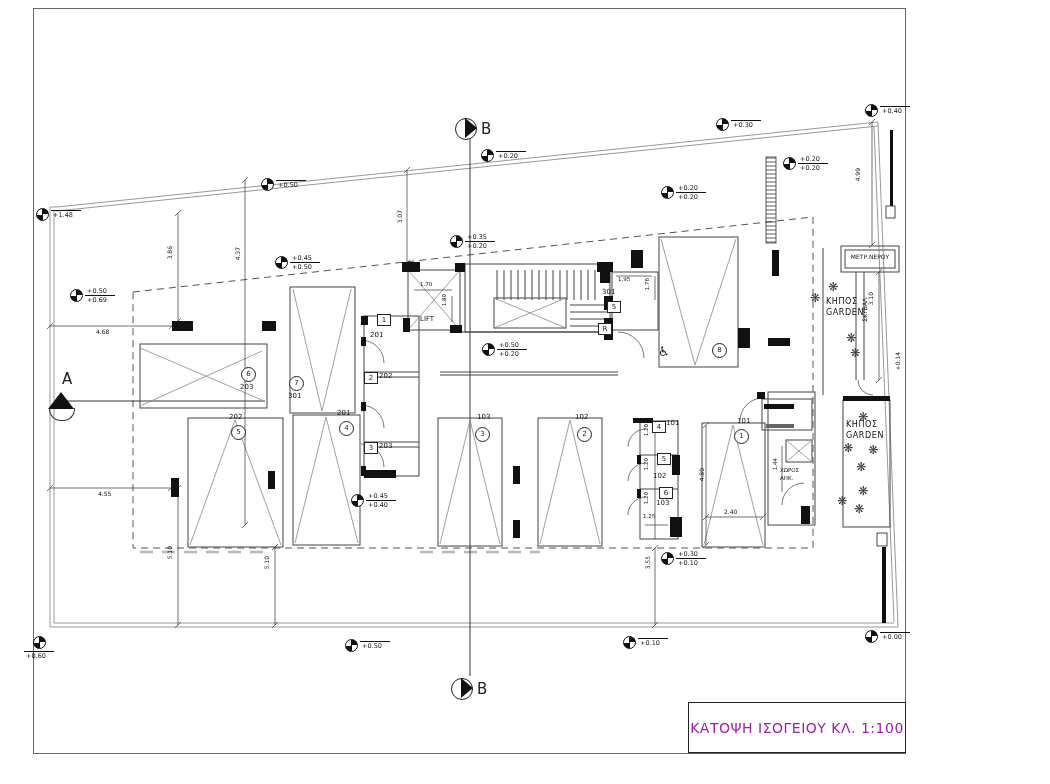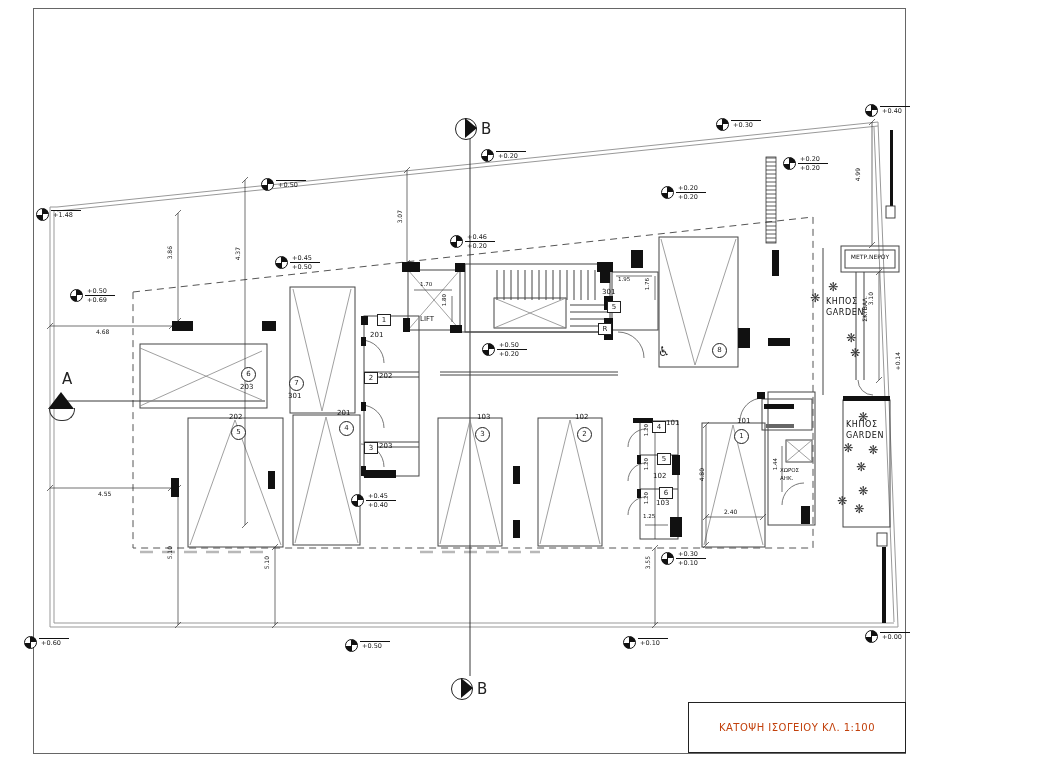--- a/index.html
+++ b/index.html
@@ -1,21 +1,21 @@
 <!DOCTYPE html>
 <html><head>
 <meta charset="utf-8">
 <style>
   html,body{margin:0;padding:0;background:#fff;}
   #plan{position:relative;width:1050px;height:784px;background:#fff;overflow:hidden;
         font-family:"DejaVu Sans",sans-serif;color:#1a1a1a;}
   #frame{position:absolute;left:33px;top:8px;width:871px;height:744px;border:1px solid #666;}
   #titlebox{position:absolute;left:688px;top:702px;width:216px;height:49px;border:1.4px solid #222;
         display:flex;align-items:center;justify-content:center;background:#fff;}
-  #titlebox span{font-size:10px;letter-spacing:.5px;color:#c2410c;}
+  #titlebox span{font-size:14px;letter-spacing:.5px;color:#a21caf;}
   svg.bg{position:absolute;left:0;top:0;}
   .t{position:absolute;font-size:7px;line-height:8px;white-space:nowrap;color:#111;}
   .s6{font-size:6px;}.s55{font-size:5.5px;}.s8{font-size:8px;letter-spacing:.6px;}
   .rv{writing-mode:vertical-rl;transform:rotate(180deg);}
   .cn{position:absolute;width:13px;height:13px;border:1px solid #222;border-radius:50%;
       font-size:7px;line-height:13px;text-align:center;background:#fff;}
   .bn{position:absolute;min-width:10px;height:10px;border:1px solid #222;font-size:7px;
       line-height:10px;text-align:center;background:#fff;padding:0 1px;}
   .lvl{position:absolute;display:flex;align-items:center;gap:2px;font-size:6.5px;}
   .q{width:11px;height:11px;border-radius:50%;border:1px solid #111;flex:none;
@@ -217,21 +217,21 @@
     </div>
   <div class="lvl" style="left:481px;top:149px;">
       <span class="q"></span>
       <span class="stk">
         <span class="b ln">+0.20</span>
       </span>
     </div>
   <div class="lvl" style="left:450px;top:233px;">
       <span class="q"></span>
       <span class="stk">
-        <span class="a">+0.46</span>
+        <span class="a">+0.35</span>
         <span class="b">+0.20</span>
       </span>
     </div>
   <div class="lvl" style="left:661px;top:184px;">
       <span class="q"></span>
       <span class="stk">
         <span class="a">+0.20</span>
         <span class="b">+0.20</span>
       </span>
     </div>
@@ -268,21 +268,21 @@
         <span class="b">+0.40</span>
       </span>
     </div>
   <div class="lvl" style="left:661px;top:550px;">
       <span class="q"></span>
       <span class="stk">
         <span class="a">+0.30</span>
         <span class="b">+0.10</span>
       </span>
     </div>
-  <div class="lvl" style="left:24px;top:636px;">
+  <div class="lvl" style="left:24px;top:636px;flex-direction:column;">
       <span class="q"></span>
       <span class="stk">
         <span class="b ln">+0.60</span>
       </span>
     </div>
   <div class="lvl" style="left:345px;top:639px;">
       <span class="q"></span>
       <span class="stk">
         <span class="b ln">+0.50</span>
       </span>

